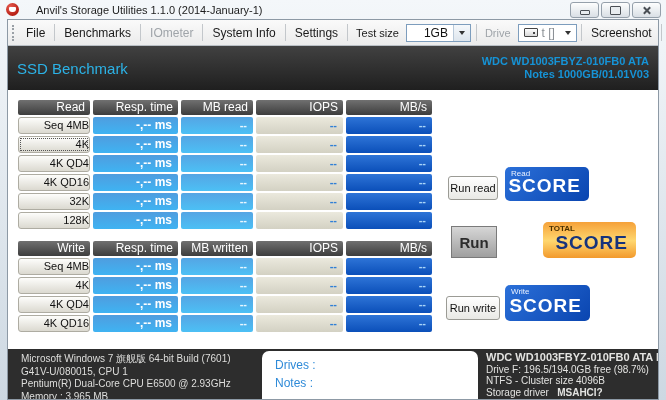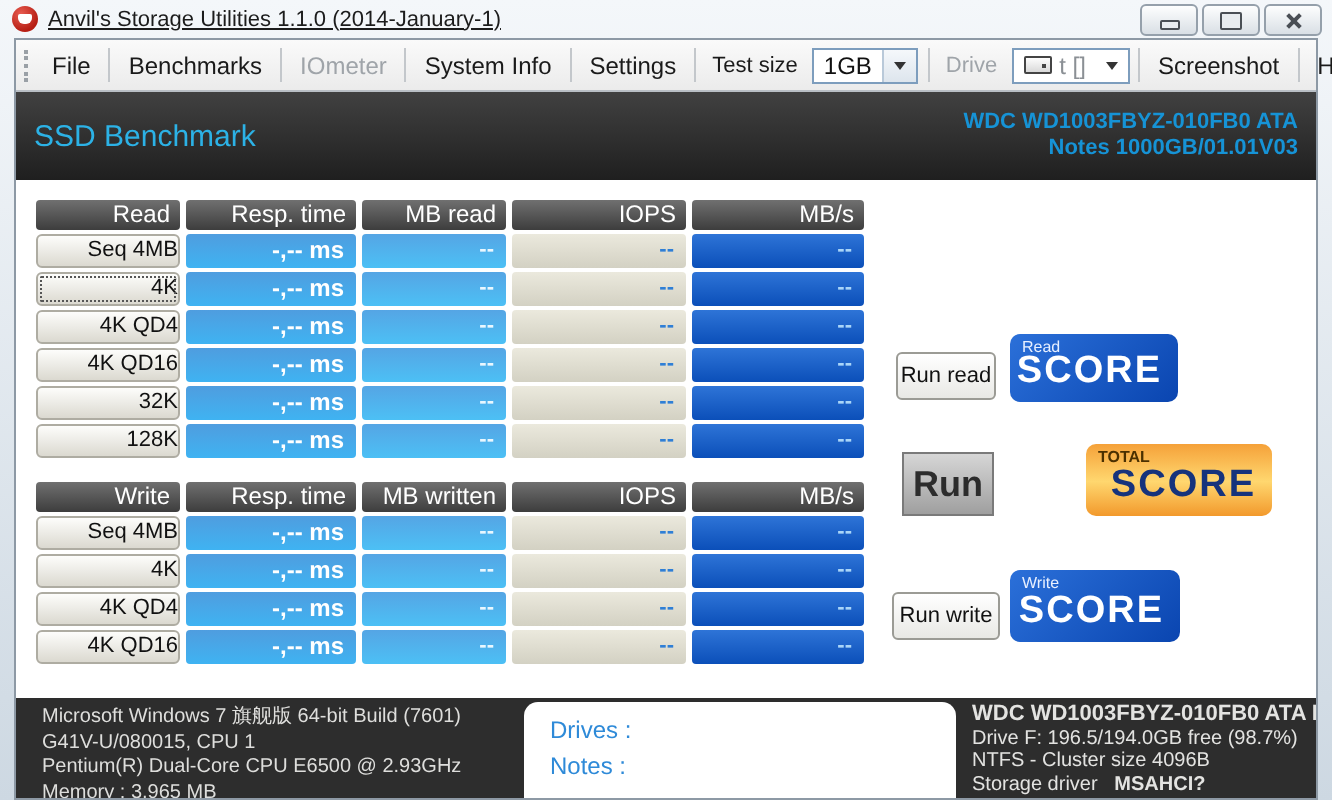--- a/index.html
+++ b/index.html
@@ -6,21 +6,21 @@
   body{width:666px;height:400px;overflow:hidden;font-family:"Liberation Sans",sans-serif;
        -webkit-font-smoothing:antialiased;}
   .window{width:666px;height:400px;background:linear-gradient(#f4f7fa,#cdd8e2);position:relative;}
 
   
   .titlebar{height:19px;display:flex;align-items:center;padding:0 6px;position:relative;}
   .app-icon{width:13px;height:13px;border-radius:50%;
     background:radial-gradient(circle at 35% 30%, #e85b50, #b61e14 70%);
     display:flex;align-items:center;justify-content:center;flex:0 0 auto;}
   .app-icon i{display:block;width:7px;height:5px;background:#fff;border-radius:1px 1px 3px 3px;}
-  .title-text{font-size:11px;color:#1c1c1c;margin-left:5px;white-space:nowrap;text-decoration:underline;}
+  .title-text{font-size:11px;color:#1c1c1c;margin-left:17px;white-space:nowrap;}
   .win-controls{position:absolute;right:5px;top:2px;display:flex;gap:2px;}
   .winbtn{width:27px;height:14px;border:1px solid #95a0ab;border-radius:3px;
     background:linear-gradient(#fdfefe,#d9dfe5);display:flex;align-items:center;justify-content:center;}
   .glyph-min{width:8px;height:3px;border:1px solid #4a4f55;border-radius:1px;margin-top:4px;background:#e8ecef;}
   .glyph-max{width:9px;height:7px;border:1px solid #4a4f55;border-radius:1px;background:#e8ecef;}
   .glyph-close{position:relative;width:9px;height:9px;}
   .glyph-close:before,.glyph-close:after{content:"";position:absolute;left:4px;top:0;width:2px;height:9px;background:#4a4f55;}
   .glyph-close:before{transform:rotate(45deg);}
   .glyph-close:after{transform:rotate(-45deg);}
 
@@ -36,21 +36,21 @@
   .menu-item.disabled{color:#9fa4a9;}
   .sep{width:1px;height:17px;background:#c3c7cb;margin:0 1px;flex:0 0 auto;}
   .tool-label{font-size:11px;color:#1a1a1a;padding:0 7px;white-space:nowrap;}
   .tool-label.disabled{color:#9fa4a9;}
   .combo{height:18px;display:flex;align-items:center;border:1px solid #7d9dbd;background:#fff;box-sizing:border-box;}
   .combo-text{font-size:12px;color:#111;padding:0 5px;display:flex;align-items:center;gap:4px;white-space:nowrap;}
   .combo.disabled .combo-text{color:#8b9095;}
   .combo-arrow{width:16px;align-self:stretch;border-left:1px solid #b9c9d9;
     background:linear-gradient(#f5f8fb,#dde5ed);display:flex;align-items:center;justify-content:center;}
   .tri-down{width:0;height:0;border:3px solid transparent;border-top:4px solid #333;margin-top:3px;}
-  .combo-testsize{width:70px;}
+  .combo-testsize{width:70px;padding-left:12px;}
   .combo-drive{width:118px;}
   .drive-glyph{width:14px;height:9px;border:1px solid #444;border-radius:1px;background:linear-gradient(#fdfdfd,#d9d9d9);
     display:flex;align-items:center;justify-content:flex-end;padding-right:2px;box-sizing:border-box;}
   .drive-glyph i{width:2px;height:2px;background:#444;display:block;}
 
   
   .band{height:44px;flex:0 0 auto;background:linear-gradient(#414141,#1f1f1f);
     display:flex;align-items:center;justify-content:space-between;padding:0 9px;}
   .band-title{font-size:15px;color:#2cb2e6;}
   .band-device{text-align:right;color:#1693d6;font-weight:bold;font-size:11px;line-height:13px;}
@@ -73,21 +73,21 @@
   .cell.mb{background:linear-gradient(#55a5e4,#4cc0f5);color:#e9f7ff;font-size:11px;}
   .cell.iops{background:linear-gradient(#ebe9dd,#d3d1c3);color:#2f7fd6;font-size:11px;}
   .cell.mbs{background:linear-gradient(#2e74d7,#0b4fb9);color:#a9d5f8;font-size:11px;}
 
   .btn-light{position:absolute;background:linear-gradient(#ffffff,#e9e9e5);border:1px solid #9b9b95;
     border-radius:3px;font-size:11px;color:#111;display:flex;align-items:center;justify-content:center;cursor:default;}
   .btn-runread{left:440px;top:86px;width:48px;height:22px;}
   .btn-runwrite{left:438px;top:206px;width:52px;height:22px;}
   .btn-run{position:absolute;left:443px;top:136px;width:44px;height:30px;
     background:linear-gradient(#d6d6d6,#9f9f9f);border:1px solid #7a7a7a;border-radius:0;
-    font-size:18px;font-weight:bold;color:#2c2c2c;display:flex;align-items:center;justify-content:center;cursor:default;}
+    font-size:15px;font-weight:bold;color:#2c2c2c;display:flex;align-items:center;justify-content:center;cursor:default;}
 
   .scorebox{position:absolute;border-radius:5px;}
   .scorebox .mini{position:absolute;top:2px;left:6px;font-size:8px;font-weight:bold;}
   .scorebox .big{position:absolute;right:8px;bottom:4px;font-size:19px;font-weight:bold;letter-spacing:1px;}
   .score-blue{background:linear-gradient(135deg,#2b70d9,#0a45b0);}
   .score-blue .mini{color:#e8f0ff;font-weight:normal;}
   .score-blue .big{color:#fff;}
   .score-read{left:497px;top:77px;width:84px;height:34px;}
   .score-write{left:497px;top:195px;width:85px;height:36px;}
   .score-total{left:535px;top:132px;width:93px;height:36px;

